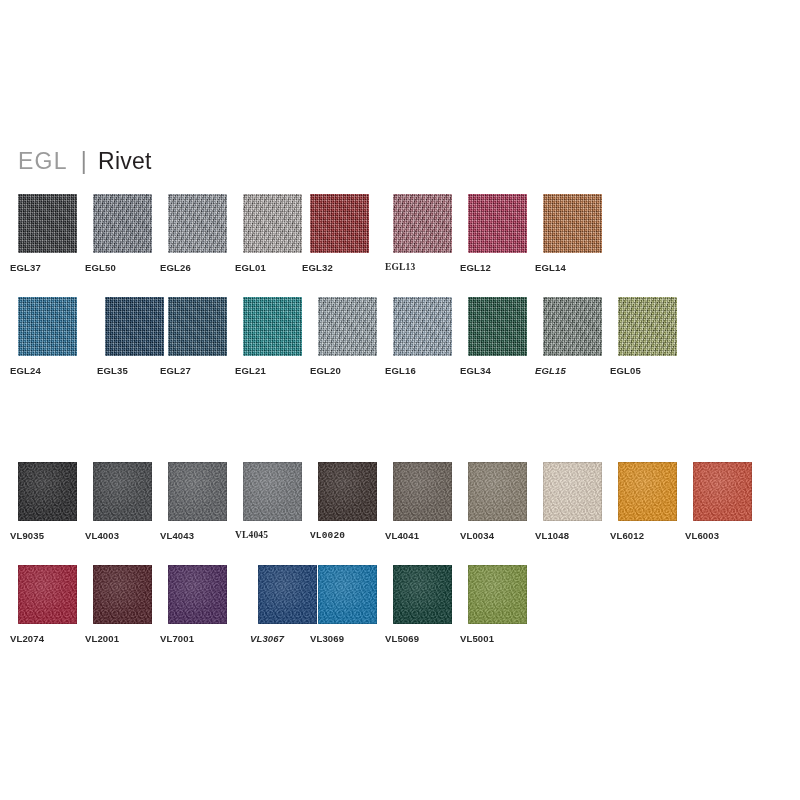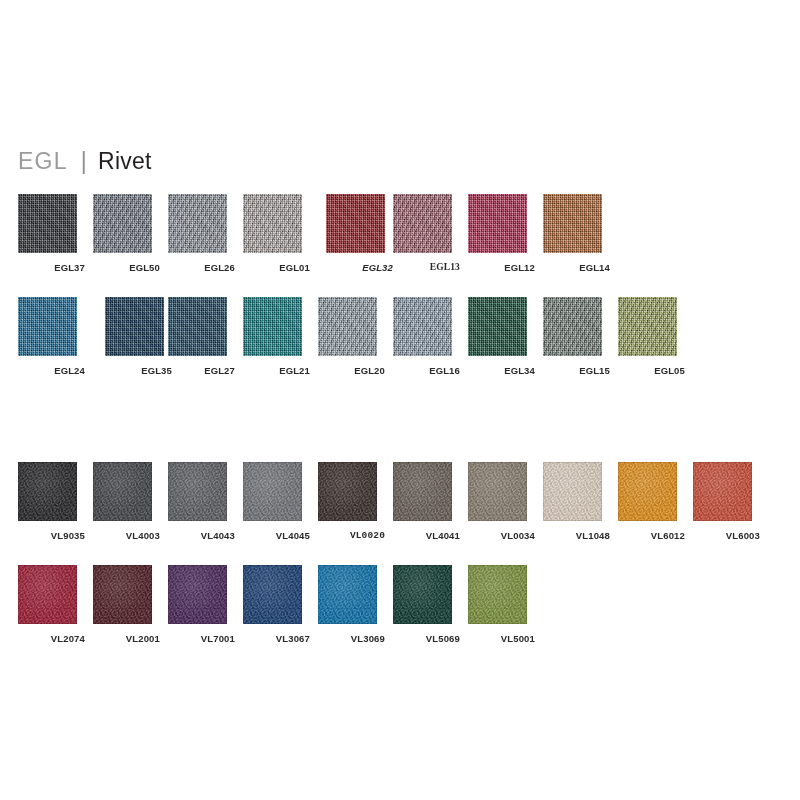--- a/index.html
+++ b/index.html
@@ -71,21 +71,21 @@
     height: 59px;
     background-color: #888;
     background-repeat: repeat;
     overflow: hidden;
   }
   .swatch-label {
     position: absolute;
     top: 68px;
     left: 0;
     width: 75px;
-    text-align: right;
+    text-align: left;
     font-size: 9.5px;
     font-weight: 700;
     color: #2a2a2a;
     letter-spacing: 0.15px;
   }
 
   
   .tex-woven {
     background-image:
       repeating-linear-gradient(
@@ -204,21 +204,21 @@
         <div class="swatch-label">EGL50</div>
       </div>
       <div class="swatch-cell" style="left: 160px;">
         <div class="swatch-chip tex-woven heather" style="background-color: rgb(139, 146, 156);"></div>
         <div class="swatch-label">EGL26</div>
       </div>
       <div class="swatch-cell" style="left: 235px;">
         <div class="swatch-chip tex-woven heather" style="background-color: rgb(181, 174, 171);"></div>
         <div class="swatch-label">EGL01</div>
       </div>
-      <div class="swatch-cell" style="left: 318px; font-style: italic;">
+      <div class="swatch-cell" style="left: 302px;">
         <div class="swatch-chip tex-woven" style="background-color: rgb(156, 31, 36);"></div>
         <div class="swatch-label">EGL32</div>
       </div>
       <div class="swatch-cell" style="left: 385px; font-family: Liberation Serif, serif;">
         <div class="swatch-chip tex-woven heather" style="background-color: rgb(168, 88, 104);"></div>
         <div class="swatch-label">EGL13</div>
       </div>
       <div class="swatch-cell" style="left: 460px;">
         <div class="swatch-chip tex-woven" style="background-color: rgb(184, 43, 83);"></div>
         <div class="swatch-label">EGL12</div>
@@ -250,21 +250,21 @@
         <div class="swatch-label">EGL20</div>
       </div>
       <div class="swatch-cell" style="left: 385px;">
         <div class="swatch-chip tex-woven heather" style="background-color: rgb(142, 164, 184);"></div>
         <div class="swatch-label">EGL16</div>
       </div>
       <div class="swatch-cell" style="left: 460px;">
         <div class="swatch-chip tex-woven" style="background-color: rgb(21, 80, 58);"></div>
         <div class="swatch-label">EGL34</div>
       </div>
-      <div class="swatch-cell" style="left: 535px;">
+      <div class="swatch-cell" style="left: 535px; font-style: italic;">
         <div class="swatch-chip tex-woven heather" style="background-color: rgb(110, 124, 116);"></div>
         <div class="swatch-label">EGL15</div>
       </div>
       <div class="swatch-cell" style="left: 610px;">
         <div class="swatch-chip tex-woven heather" style="background-color: rgb(157, 169, 85);"></div>
         <div class="swatch-label">EGL05</div>
       </div>
     </div>
 
 
@@ -274,21 +274,21 @@
         <div class="swatch-label">VL9035</div>
       </div>
       <div class="swatch-cell" style="left: 85px;">
         <div class="swatch-chip tex-leather" style="background-color: rgb(69, 71, 74);"></div>
         <div class="swatch-label">VL4003</div>
       </div>
       <div class="swatch-cell" style="left: 160px;">
         <div class="swatch-chip tex-leather" style="background-color: rgb(95, 97, 101);"></div>
         <div class="swatch-label">VL4043</div>
       </div>
-      <div class="swatch-cell" style="left: 235px;">
+      <div class="swatch-cell" style="left: 235px; font-family: Liberation Serif, serif;">
         <div class="swatch-chip tex-leather" style="background-color: rgb(116, 119, 123);"></div>
         <div class="swatch-label">VL4045</div>
       </div>
       <div class="swatch-cell" style="left: 310px; font-family: Liberation Mono, monospace;">
         <div class="swatch-chip tex-leather" style="background-color: rgb(61, 49, 46);"></div>
         <div class="swatch-label">VL0020</div>
       </div>
       <div class="swatch-cell" style="left: 385px;">
         <div class="swatch-chip tex-leather" style="background-color: rgb(107, 98, 89);"></div>
         <div class="swatch-label">VL4041</div>
@@ -316,21 +316,21 @@
         <div class="swatch-label">VL2074</div>
       </div>
       <div class="swatch-cell" style="left: 85px;">
         <div class="swatch-chip tex-leather" style="background-color: rgb(82, 34, 41);"></div>
         <div class="swatch-label">VL2001</div>
       </div>
       <div class="swatch-cell" style="left: 160px;">
         <div class="swatch-chip tex-leather" style="background-color: rgb(75, 42, 92);"></div>
         <div class="swatch-label">VL7001</div>
       </div>
-      <div class="swatch-cell" style="left: 235px;">
+      <div class="swatch-cell" style="left: 250px; font-style: italic;">
         <div class="swatch-chip tex-leather" style="background-color: rgb(29, 66, 117);"></div>
         <div class="swatch-label">VL3067</div>
       </div>
       <div class="swatch-cell" style="left: 310px;">
         <div class="swatch-chip tex-leather" style="background-color: rgb(18, 115, 171);"></div>
         <div class="swatch-label">VL3069</div>
       </div>
       <div class="swatch-cell" style="left: 385px;">
         <div class="swatch-chip tex-leather" style="background-color: rgb(18, 63, 54);"></div>
         <div class="swatch-label">VL5069</div>

